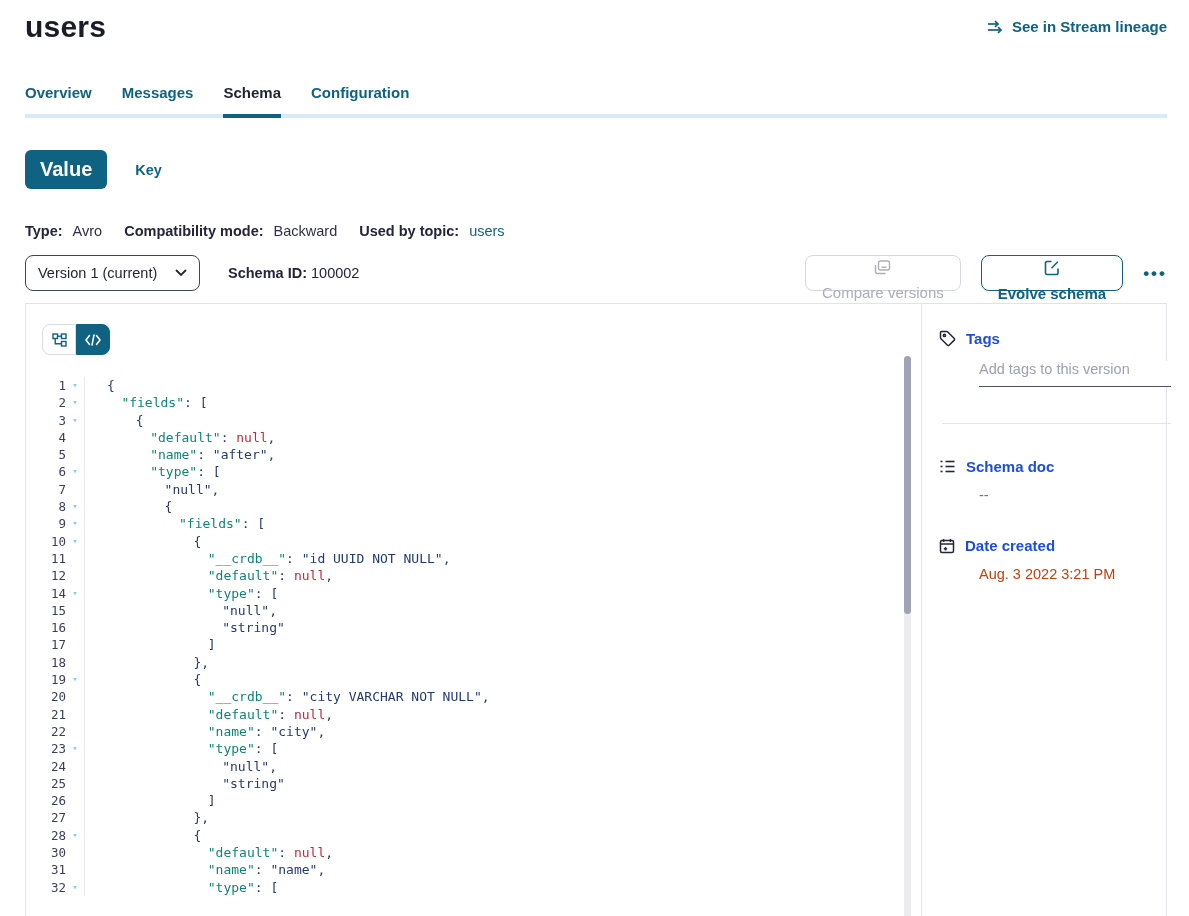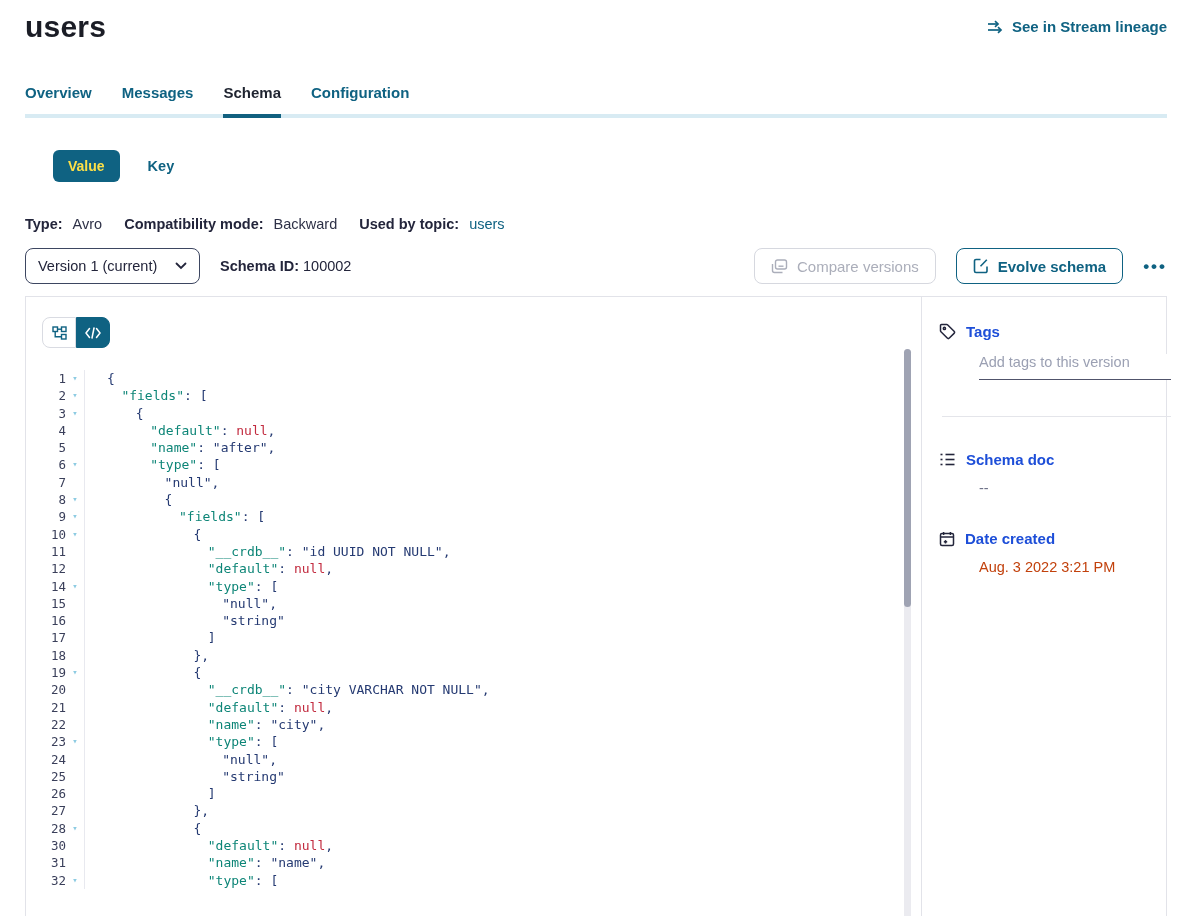--- a/index.html
+++ b/index.html
@@ -17,41 +17,41 @@
   .tabs-wrap { margin-top:40px; position:relative; }
   .tab-bar { display:flex; gap:30px; position:relative; z-index:1; }
   .tab { font-size:15px; font-weight:600; color:var(--accent,#0f6282);
     padding-bottom:13px; border-bottom:4px solid transparent; cursor:pointer; }
   .tab.active { color:#1f2430; border-bottom-color:#11607f; }
   .tab-track { position:absolute; left:0; right:0; bottom:0; height:4px;
     background:var(--tabTrack,#d8ebf3); }
 
   
   .vk-row { margin-top:32px; display:flex; align-items:center; gap:28px; }
-  .value-btn { background:var(--accent,#0f6282); color:#fde047; border:none; border-radius:6px;
-    font-size:14px; font-weight:600; padding:8px 15px; font-family:inherit; cursor:pointer;margin-left:28px; }
+  .value-btn { background:var(--accent,#0f6282); color:#ffffff; border:none; border-radius:6px;
+    font-size:20px; font-weight:600; padding:8px 15px; font-family:inherit; cursor:pointer; }
   .key-btn { background:none; border:none; color:var(--accent,#0f6282); font-size:14.5px;
     font-weight:600; font-family:inherit; cursor:pointer; }
 
   
   .meta { margin-top:34px; font-size:14.5px; display:flex; gap:10px; align-items:baseline; }
   .meta b { font-weight:700; color:#23253b; }
   .meta .val { color:#2e3147; margin-right:12px; }
   .meta .link { color:var(--accent,#0f6282); cursor:pointer; }
 
   
   .controls { margin-top:16px; display:flex; align-items:center; }
   .select { width:175px; height:36px; border:1px solid #3d4661; border-radius:8px;
     display:flex; align-items:center; justify-content:space-between; padding:0 12px;
     font-size:14.5px; color:#23253b; cursor:pointer; background:#fff; }
-  .schema-id { margin-left:20px; font-size:14.5px; }
+  .schema-id { margin-left:28px; font-size:14.5px; }
   .schema-id b { font-weight:700; }
   .ctl-right { margin-left:auto; display:flex; align-items:center; gap:20px; }
   .btn { height:36px; border-radius:8px; display:inline-flex; align-items:center; gap:9px;
-    padding:4px 16px; font-size:15px; font-family:inherit; background:#fff; cursor:pointer; }
+    padding:4px 16px; font-size:15px; font-family:inherit; background:#fff; cursor:pointer;flex-direction:column; }
   .btn.disabled { color:var(--disabledText,#abaeba); border:1px solid var(--disabledBorder,#d6d8df);
     font-weight:500; cursor:default; }
   .btn.primary-outline { color:var(--accent,#0f6282); border:1px solid var(--accent,#0f6282);
     font-weight:700; }
   .more-btn { background:none; border:none; color:var(--accent,#0f6282); font-size:17px;
     font-weight:700; letter-spacing:2px; cursor:pointer; line-height:1; }
 
   
   .content-box { margin-top:12px; border:1px solid var(--border,#e2e3e9); height:660px;
     display:flex; background:#fff; }

